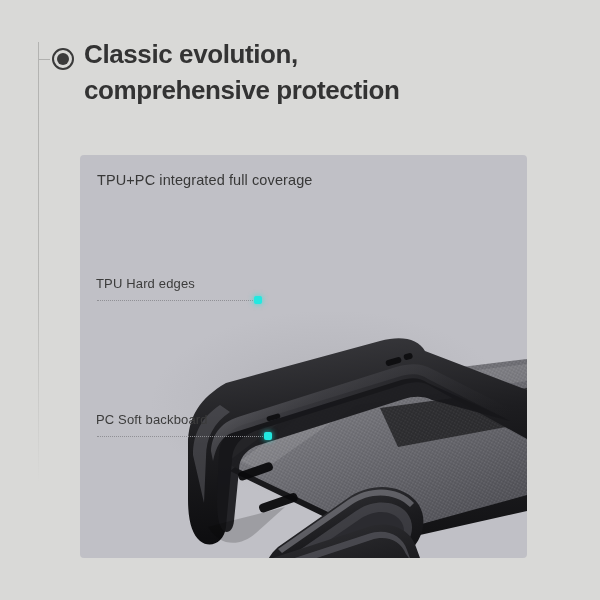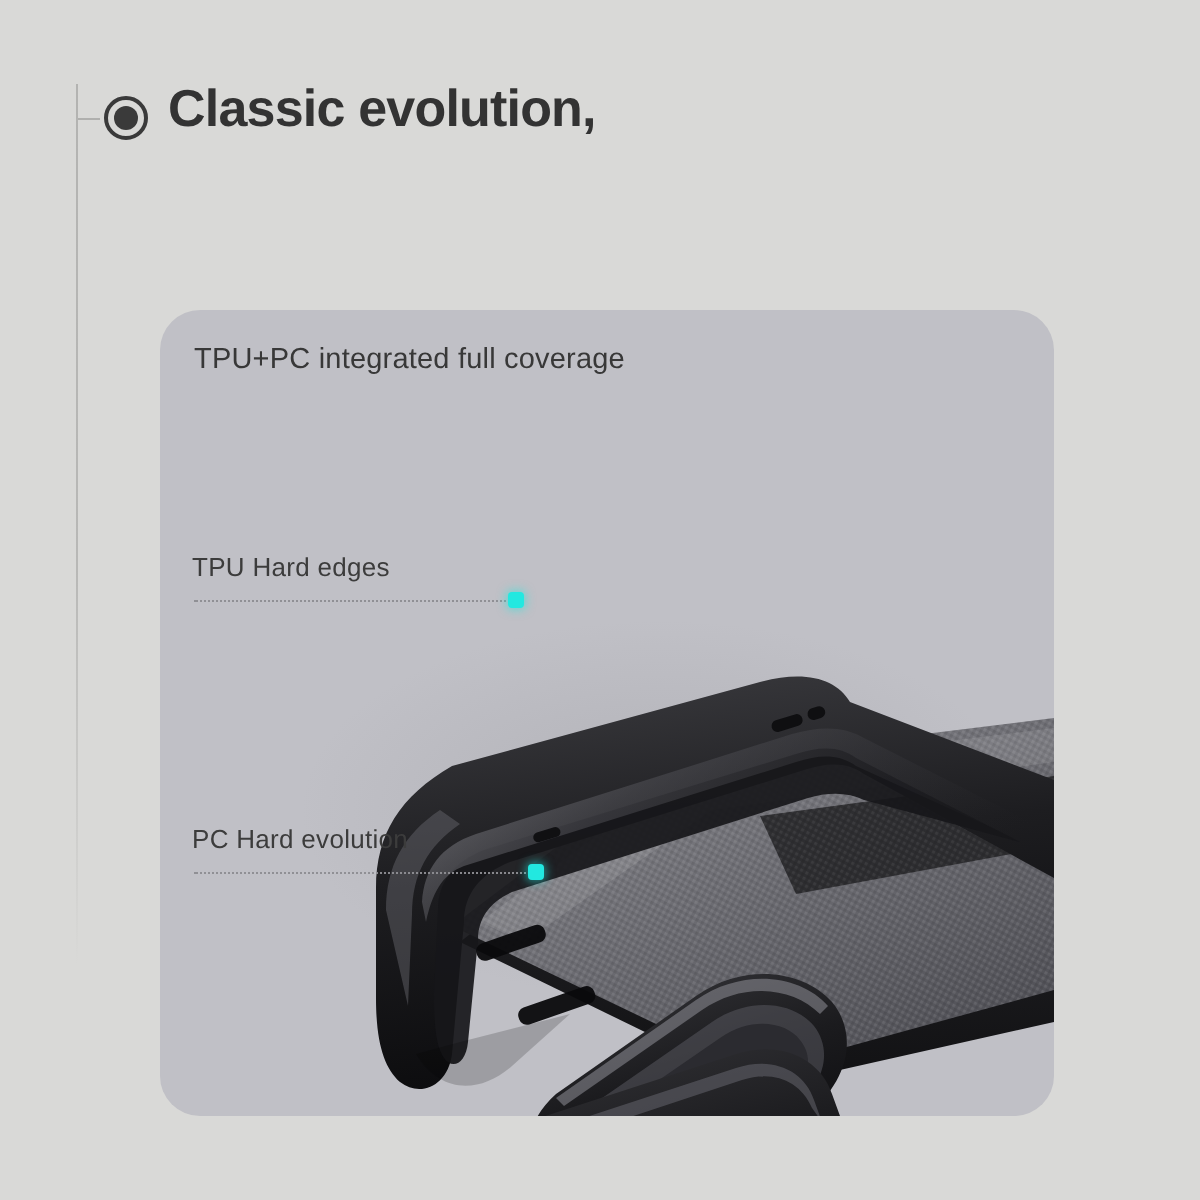--- a/index.html
+++ b/index.html
@@ -80,21 +80,21 @@
   .headline .line { display: block; white-space: nowrap; }
 
   
   .card {
     position: absolute;
     left: 80px;
     top: 155px;
     width: 447px;
     height: 403px;
     background: #c0c0c6;
-    border-radius: 20px;
+    border-radius: 4px;
     overflow: hidden;
   }
 
   .card-title {
     position: absolute;
     left: 17px;
     top: 17px;
     color: #383838;
     font-size: 14.5px;
     font-weight: 400;
@@ -160,20 +160,21 @@
   <div class="rail-vert"></div>
   <div class="rail-tick"></div>
 
   <div class="bullet-icon">
     <span class="ring"></span>
     <span class="dot"></span>
   </div>
 
   <h1 class="headline">
     <span class="line">Classic evolution,</span>
+    <span class="line">comprehensive protection</span>
   </h1>
 </div>
 
 <div class="card">
 
   <div class="card-title">TPU+PC integrated full coverage</div>
 
   <div class="stage">
     <svg viewBox="0 0 447 403" preserveAspectRatio="xMidYMid slice">
       <defs>
@@ -334,16 +335,16 @@
   </div>
 </div>
 
 <div class="callout callout-tpu">
   <span class="label">TPU Hard edges</span>
   <span class="leader"></span>
   <span class="marker"></span>
 </div>
 
 <div class="callout callout-pc">
-  <span class="label">PC Hard evolution</span>
+  <span class="label">PC Soft backboard</span>
   <span class="leader"></span>
   <span class="marker"></span>
 </div>
 
 </body></html>

